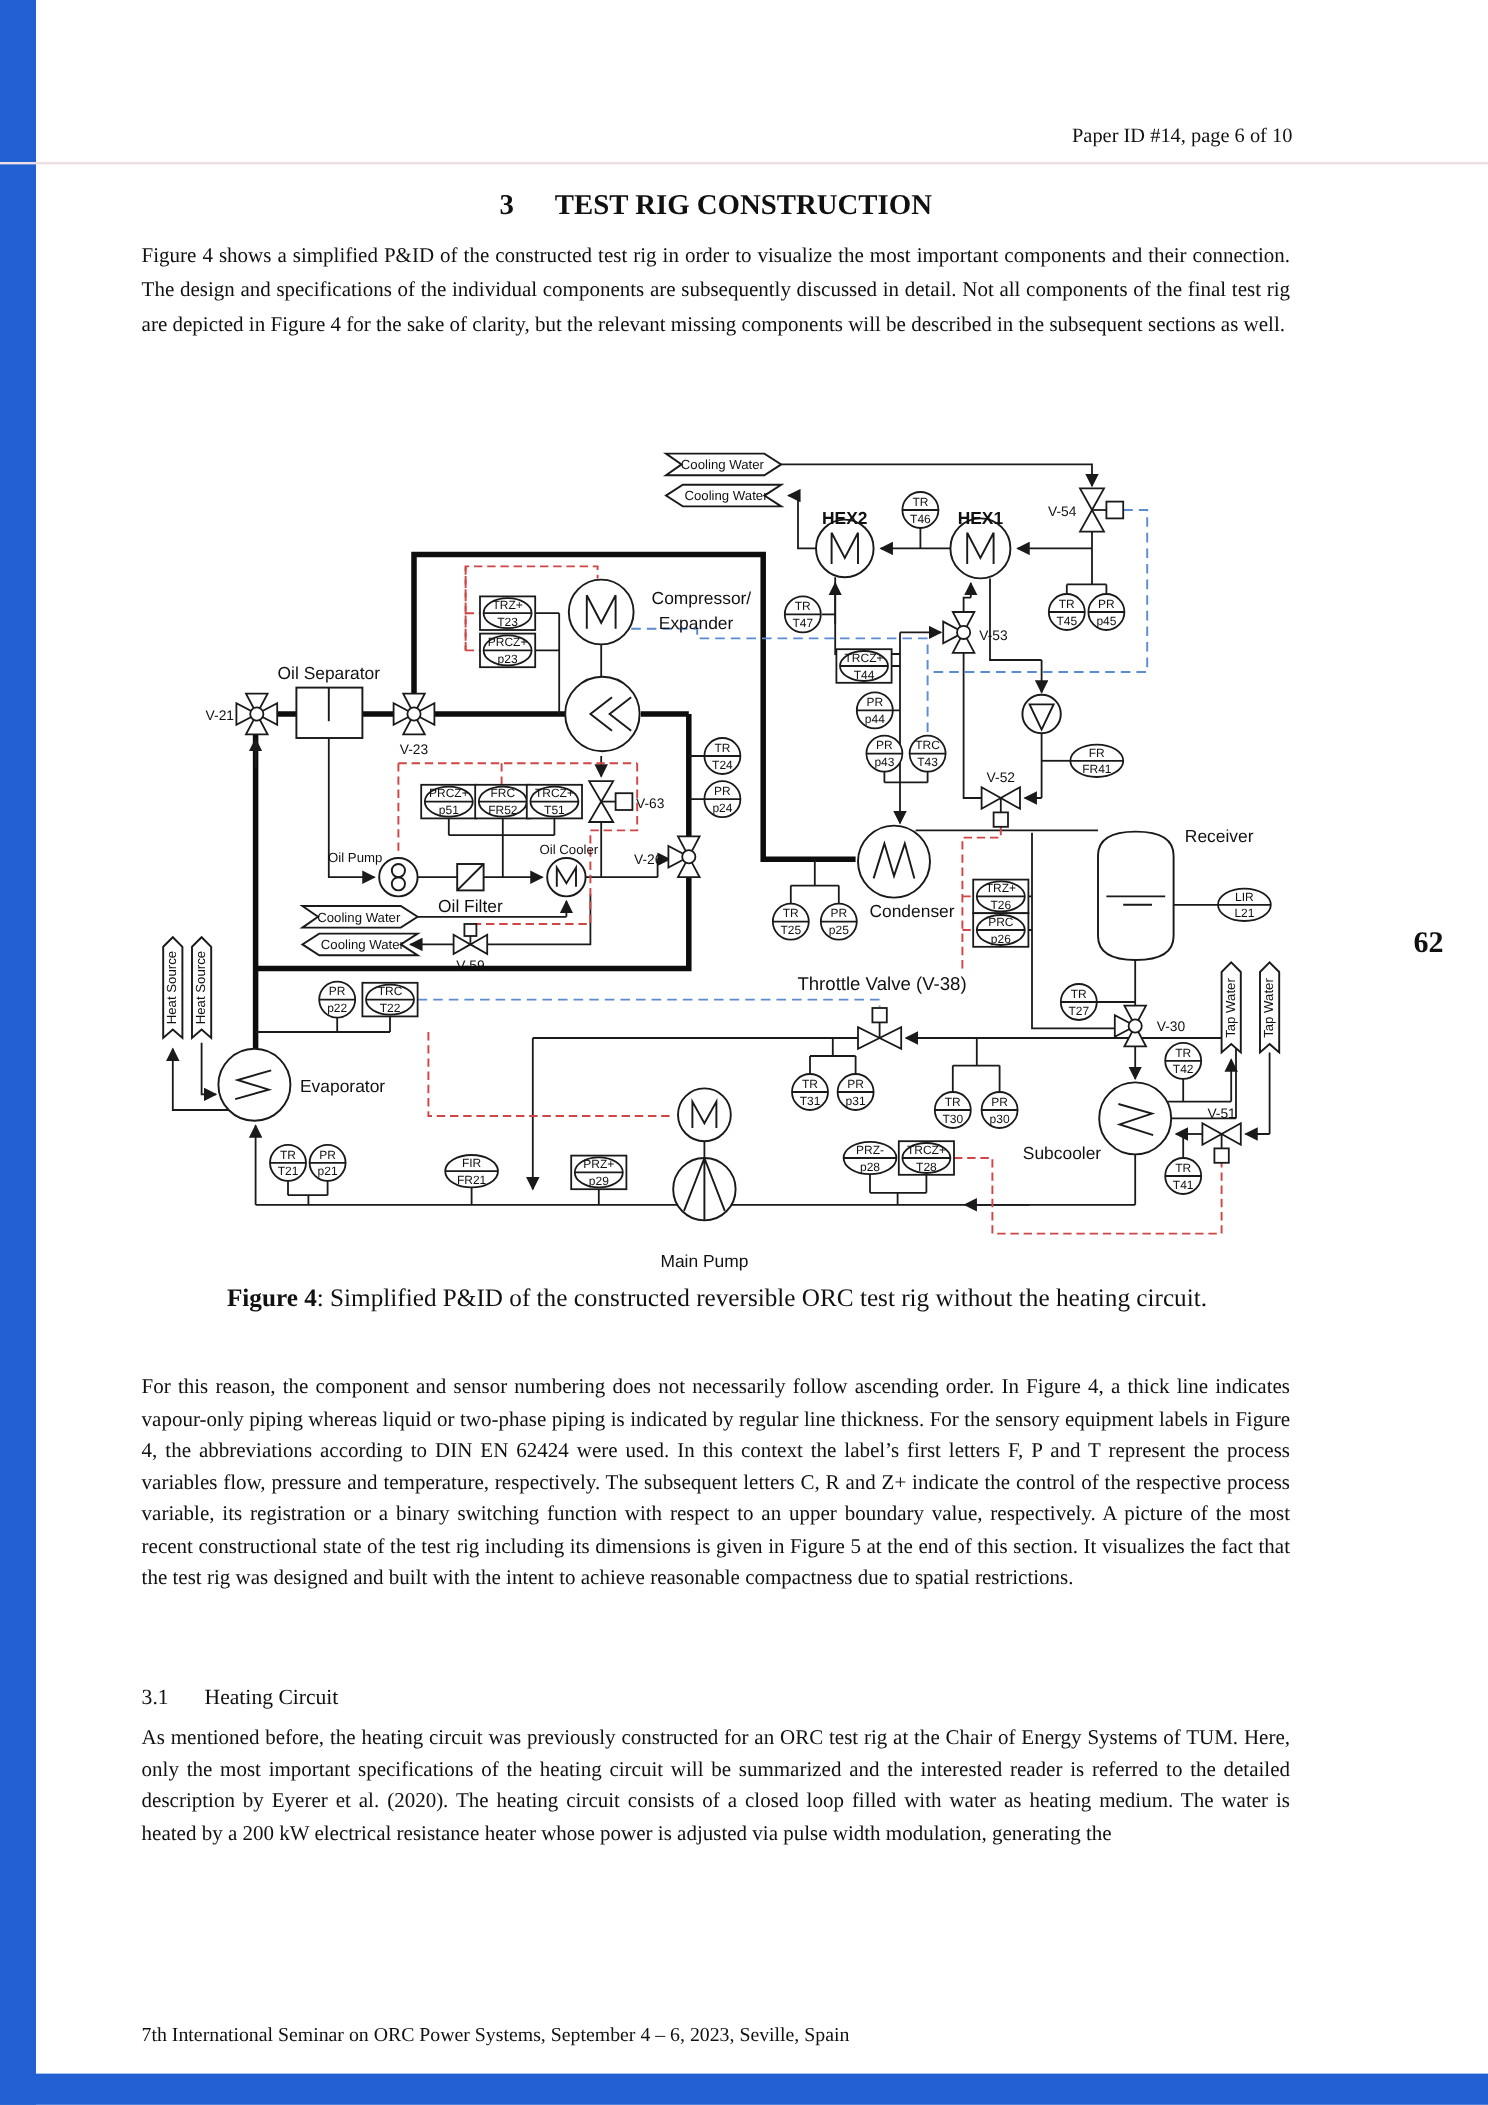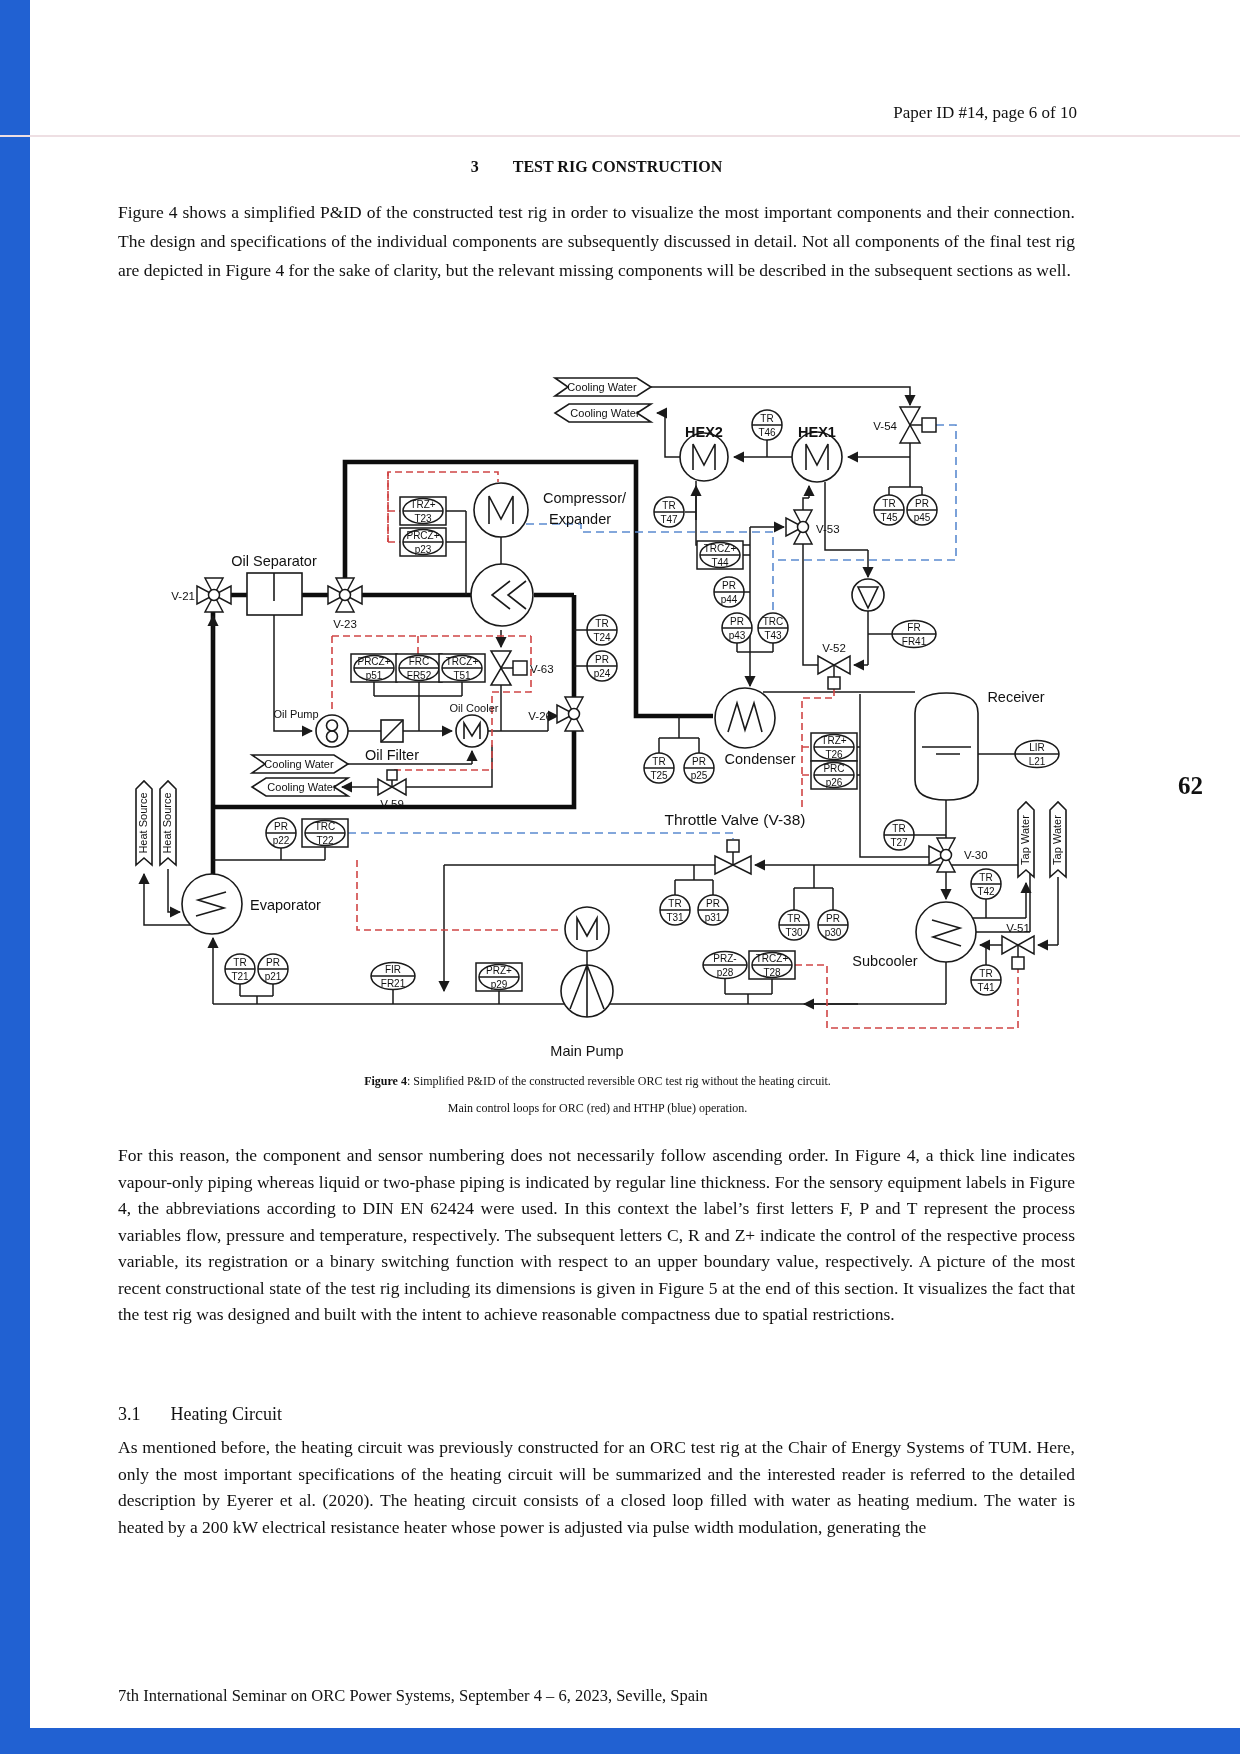--- a/index.html
+++ b/index.html
@@ -3,27 +3,27 @@
 <meta charset="utf-8">
 <style>
   html,body{margin:0;padding:0;}
   body{width:1240px;height:1754px;position:relative;background:#fff;
        font-family:"Liberation Serif",serif;color:#111;overflow:hidden;}
   .abs{position:absolute;}
   .bar-left{left:0;top:0;width:30px;height:1754px;background:#2161d2;}
   .bar-bottom{left:0;top:1728px;width:1240px;height:26px;background:#2161d2;}
   .hdr{top:103px;right:163px;font-size:17px;text-align:right;}
   .rule{top:135px;left:0;width:1240px;height:2px;background:#eedfe3;}
-  .title{top:158px;left:118px;width:957px;text-align:center;font-weight:bold;font-size:16px;}
+  .title{top:158px;left:118px;width:957px;text-align:center;font-weight:bold;font-size:24px;}
   .title .gap{display:inline-block;width:34px;}
   .para{left:118px;width:957px;font-size:17.5px;text-align:justify;}
   #p1{top:198px;line-height:29px;}
   #p2{top:1142px;line-height:26.5px;}
   #p3{top:1434px;line-height:26.5px;}
-  .caption{top:1068px;left:130px;width:935px;text-align:center;font-size:12px;line-height:27px;}
+  .caption{top:1068px;left:130px;width:935px;text-align:center;font-size:21px;line-height:27px;}
   .subhead{top:1404px;left:118px;font-size:18px;font-weight:normal;text-align:center;}
   .subhead .gap{display:inline-block;width:30px;}
   .footer{top:1686px;left:118px;width:957px;text-align:left;font-size:16.5px;}
   .pgnum{top:772px;left:1178px;font-size:25px;font-weight:bold;}
   svg{position:absolute;left:100px;top:340px;}
   svg text{font-family:"Liberation Sans",sans-serif;fill:#111;}
   .p{stroke:#1a1a1a;stroke-width:1.5;fill:none;}
   .pk{stroke:#0d0d0d;stroke-width:4.6;fill:none;}
   .rd{stroke:#d04545;stroke-width:1.6;fill:none;stroke-dasharray:7 4;}
   .bd{stroke:#5b8bd0;stroke-width:1.6;fill:none;stroke-dasharray:8 5;}
@@ -552,20 +552,19 @@
     <text class="vlbl" x="797" y="90" text-anchor="end">V-54</text>
     <text class="vlbl" x="734" y="312" text-anchor="middle">V-52</text>
     <text class="vlbl" x="292" y="468" text-anchor="middle">V-59</text>
     <text class="vlbl" x="864" y="519">V-30</text>
     <text class="vlbl" x="918" y="592" text-anchor="middle">V-51</text>
   </g>
 </svg>
 
 <div class="abs caption">
   <span style="font-weight:bold">Figure 4</span><span>: Simplified P&amp;ID of the constructed reversible ORC test rig without the heating circuit.</span><br>
-  <span>Main control loops for ORC (red) and HTHP (blue) operation.</span>
 </div>
 
 <div class="abs para" id="p2">For this reason, the component and sensor numbering does not necessarily follow ascending order. In Figure 4, a thick line indicates vapour-only piping whereas liquid or two-phase piping is indicated by regular line thickness. For the sensory equipment labels in Figure 4, the abbreviations according to DIN EN 62424 were used. In this context the label’s first letters F, P and T represent the process variables flow, pressure and temperature, respectively. The subsequent letters C, R and Z+ indicate the control of the respective process variable, its registration or a binary switching function with respect to an upper boundary value, respectively. A picture of the most recent constructional state of the test rig including its dimensions is given in Figure 5 at the end of this section. It visualizes the fact that the test rig was designed and built with the intent to achieve reasonable compactness due to spatial restrictions.</div>
 <div class="abs subhead"><span>3.1</span><span class="gap"></span><span>Heating Circuit</span></div>
 <div class="abs para" id="p3">As mentioned before, the heating circuit was previously constructed for an ORC test rig at the Chair of Energy Systems of TUM. Here, only the most important specifications of the heating circuit will be summarized and the interested reader is referred to the detailed description by Eyerer et al. (2020). The heating circuit consists of a closed loop filled with water as heating medium. The water is heated by a 200 kW electrical resistance heater whose power is adjusted via pulse width modulation, generating the</div>
 <div class="abs footer">7th International Seminar on ORC Power Systems, September 4 – 6, 2023, Seville, Spain</div>
 <div class="abs pgnum">62</div>
 
 </body></html>

